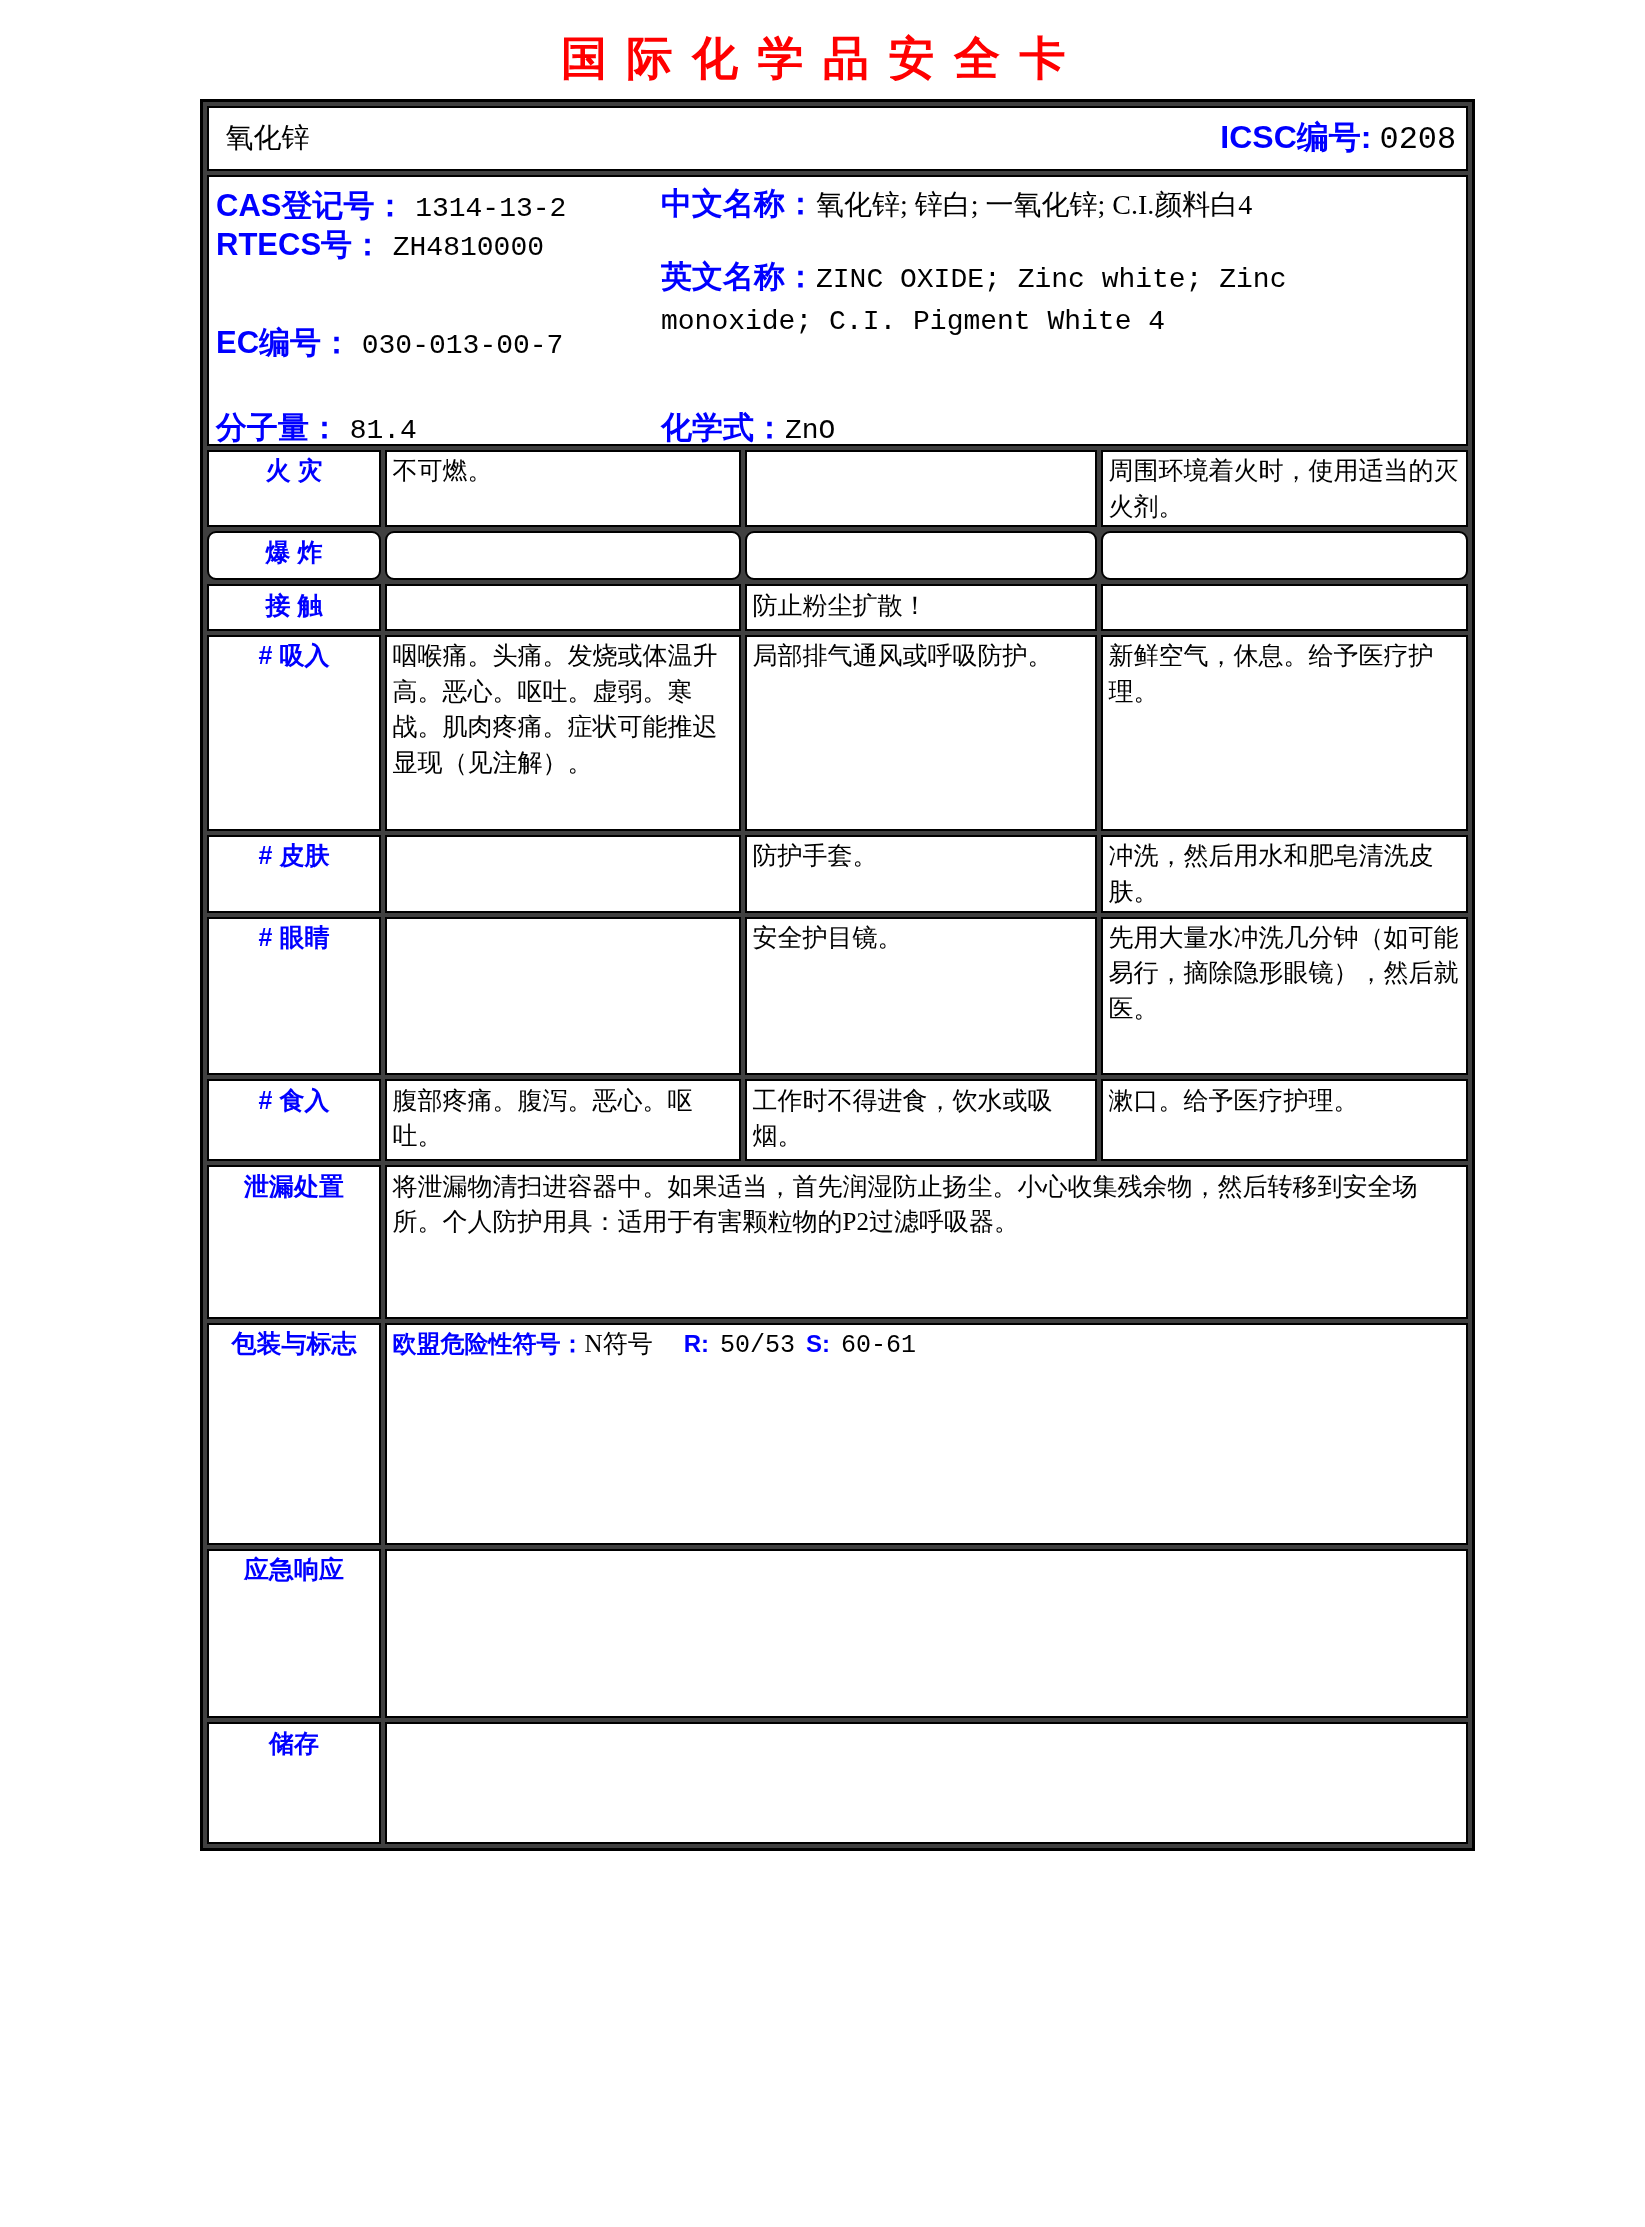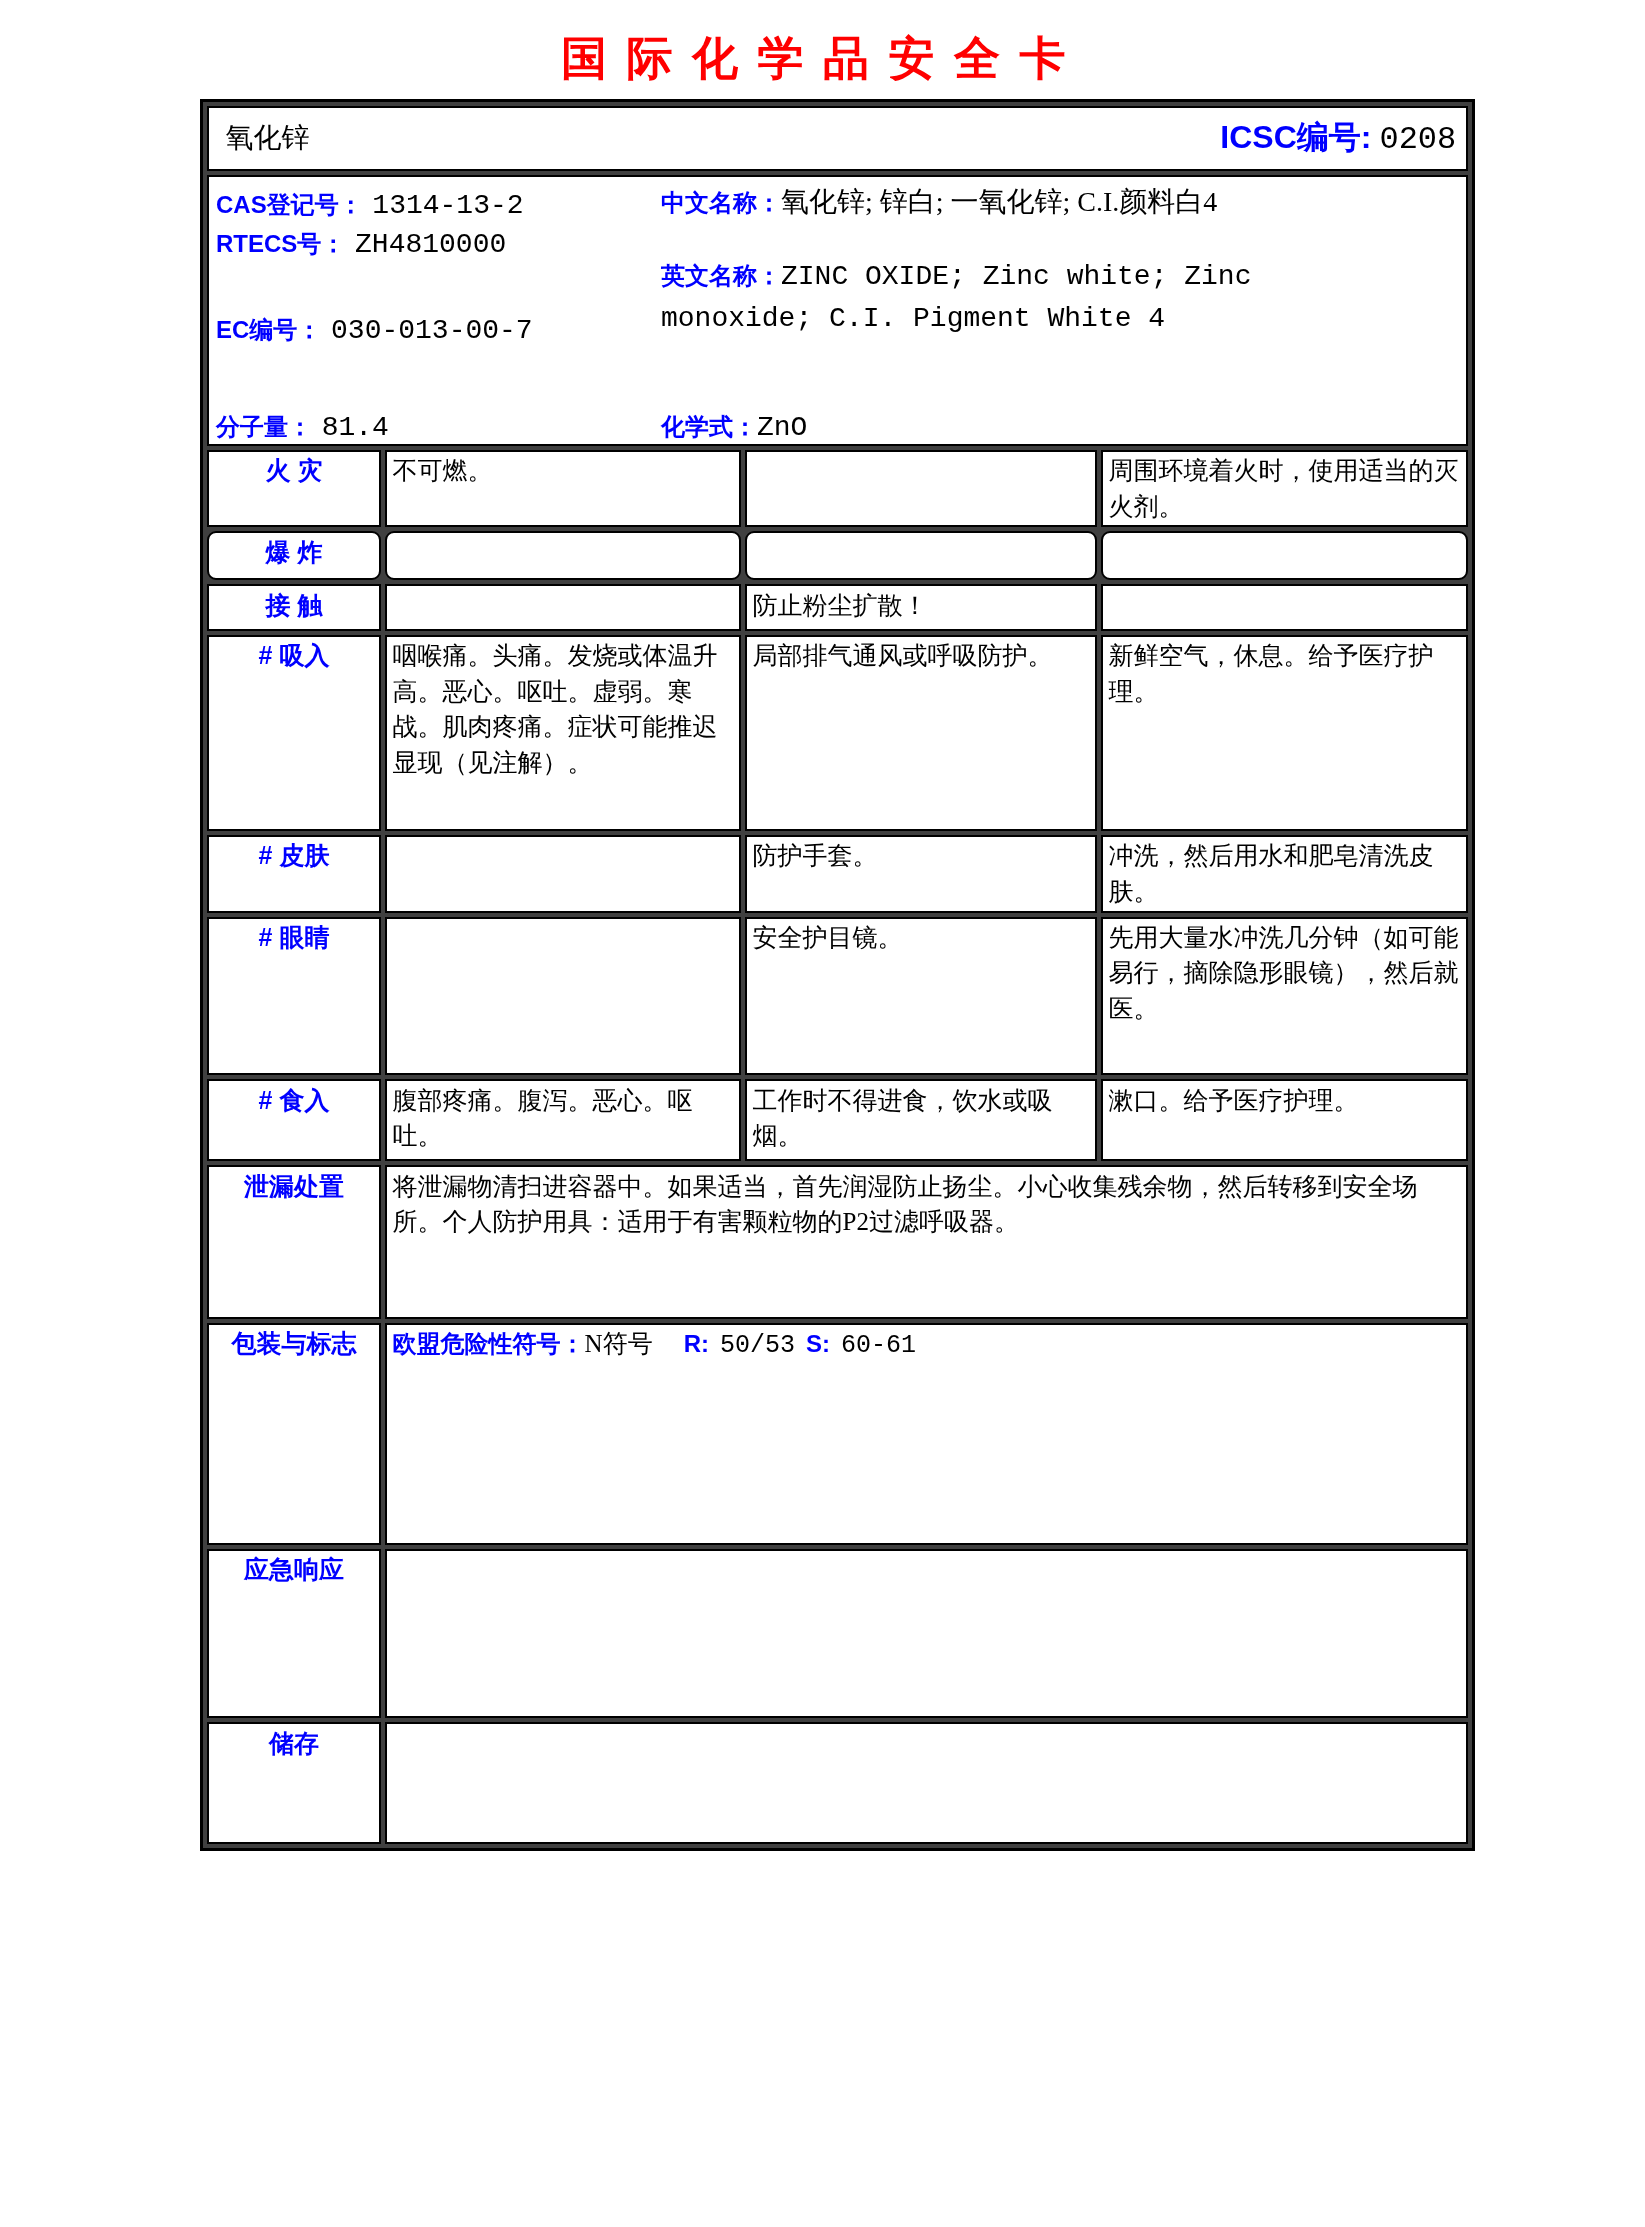--- a/index.html
+++ b/index.html
@@ -83,24 +83,24 @@
     align-items: center;
     padding: 0 4.2px 0 11px;
   }
   .name-flex .substance { font-size: 28px; }
   .name-flex .icsc { font-size: 32px; }
 
   
   .id-cell { position: relative; padding: 0 !important; }
   .id-inner { position: relative; width: 100%; height: 267px; }
   .id-item { position: absolute; font-size: 28px; white-space: nowrap; }
-  .id-item .blue { font-size: 24px; text-align: right; }
+  .id-item .blue { font-size: 31px; text-align: right; }
   .id-cas    { left: 7px;  top: 7px;  }
   .id-rtecs  { left: 7px;  top: 46px;  }
-  .id-ec     { left: 7px;  top: 132px; }
+  .id-ec     { left: 7px;  top: 144px; }
   .id-zh     { left: 452px; top: 5.6px;   white-space: normal; width: 806px; }
   .id-en     { left: 452px; top: 78px; white-space: normal; width: 695px; line-height: 1.45; }
   .id-mw     { left: 7px;  top: 229px; }
   .id-form   { left: 452px; top: 229px; }
   .val-gap { margin-left: 9.7px; }
 
   
   th.chead {
     vertical-align: middle;
     text-align: center;

